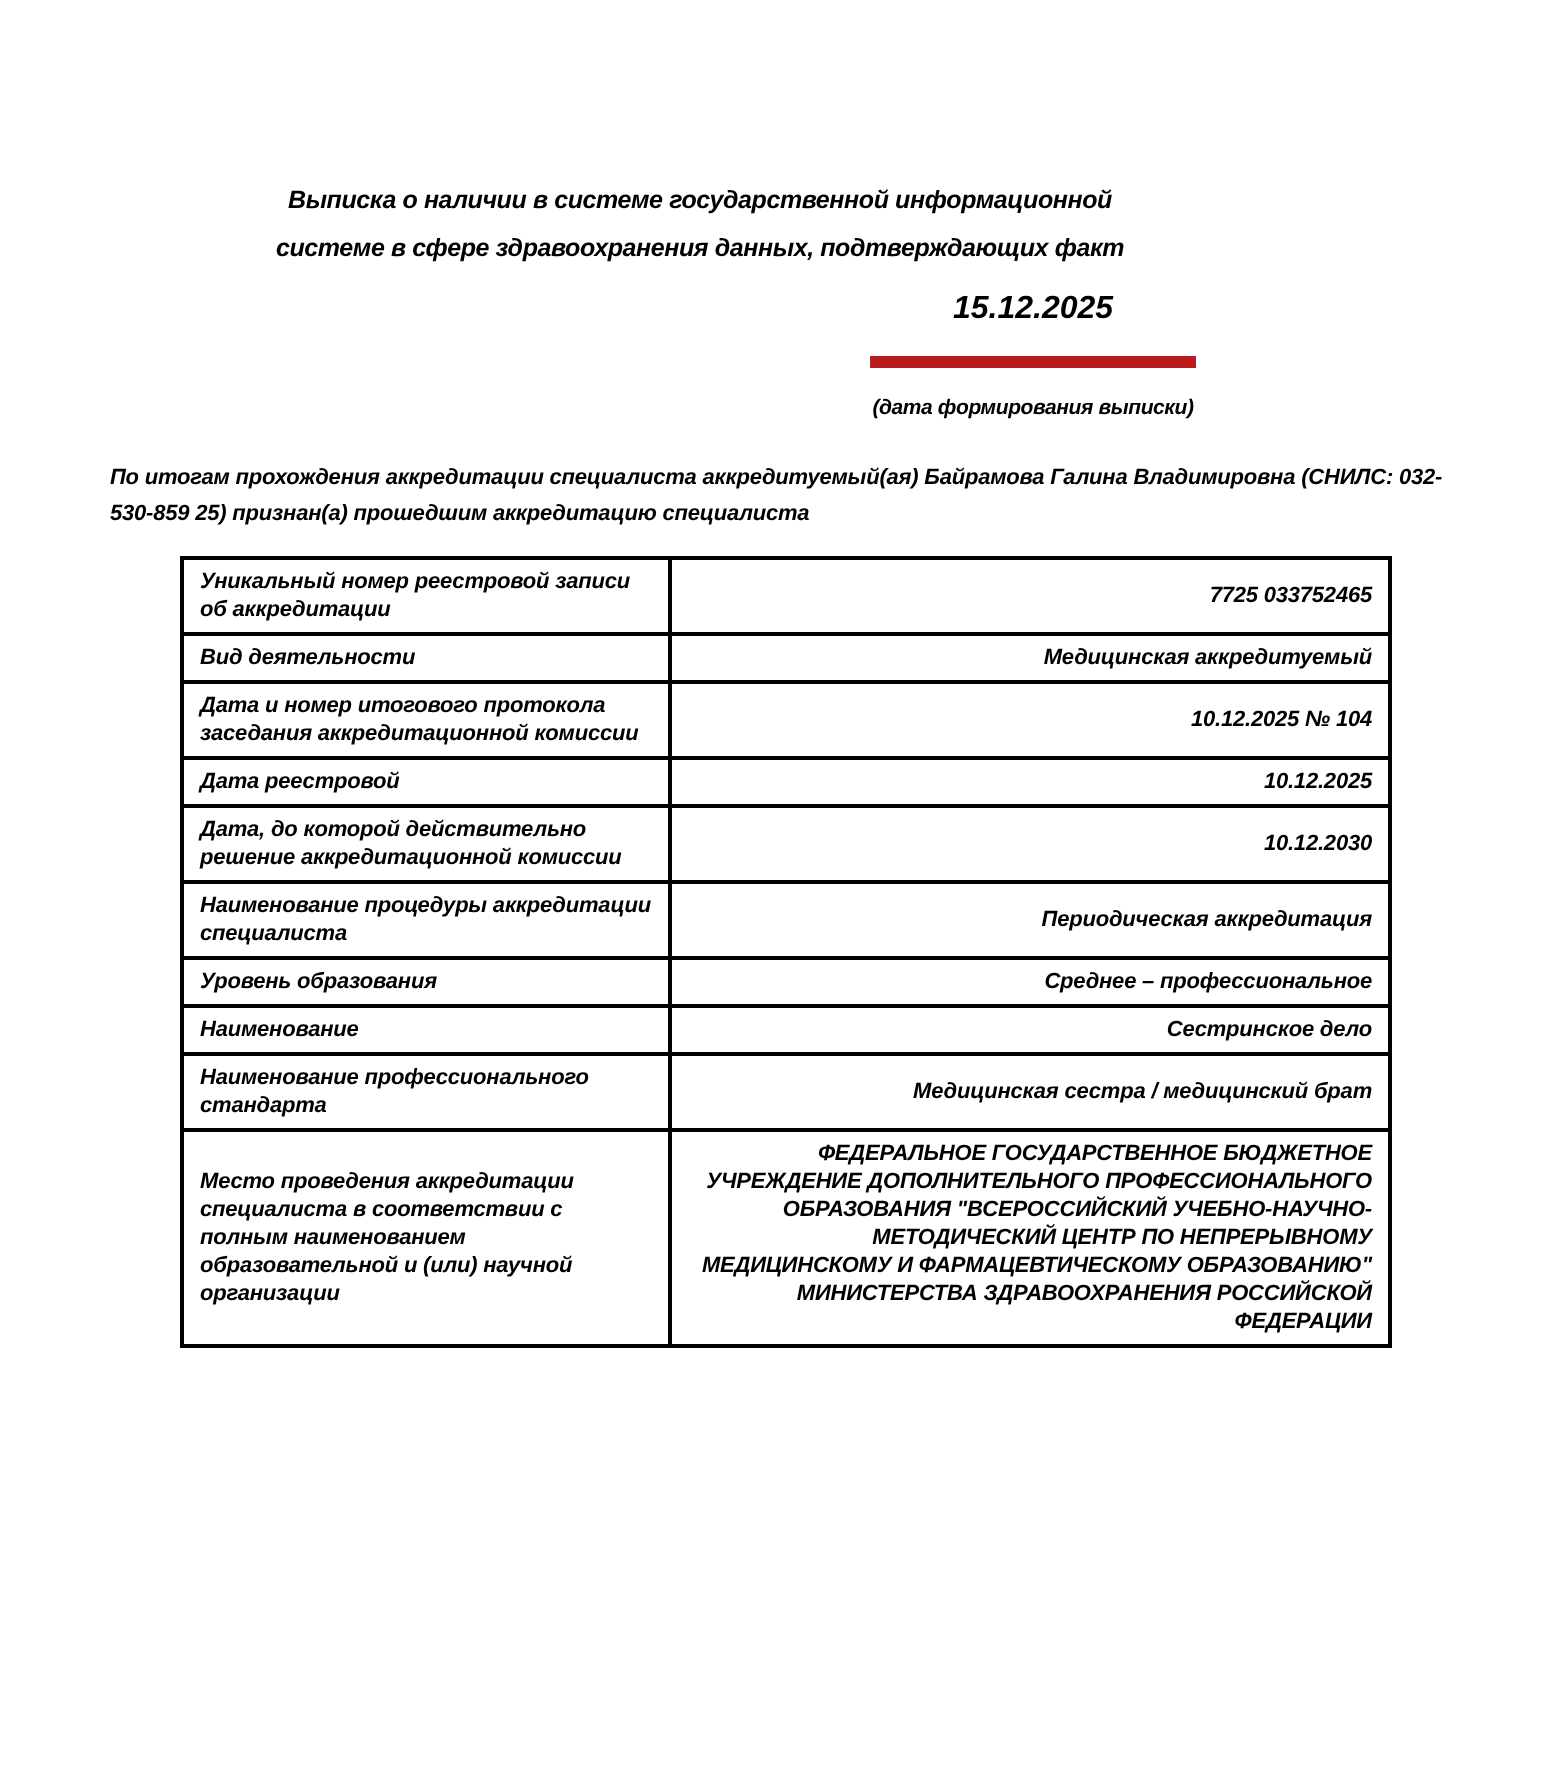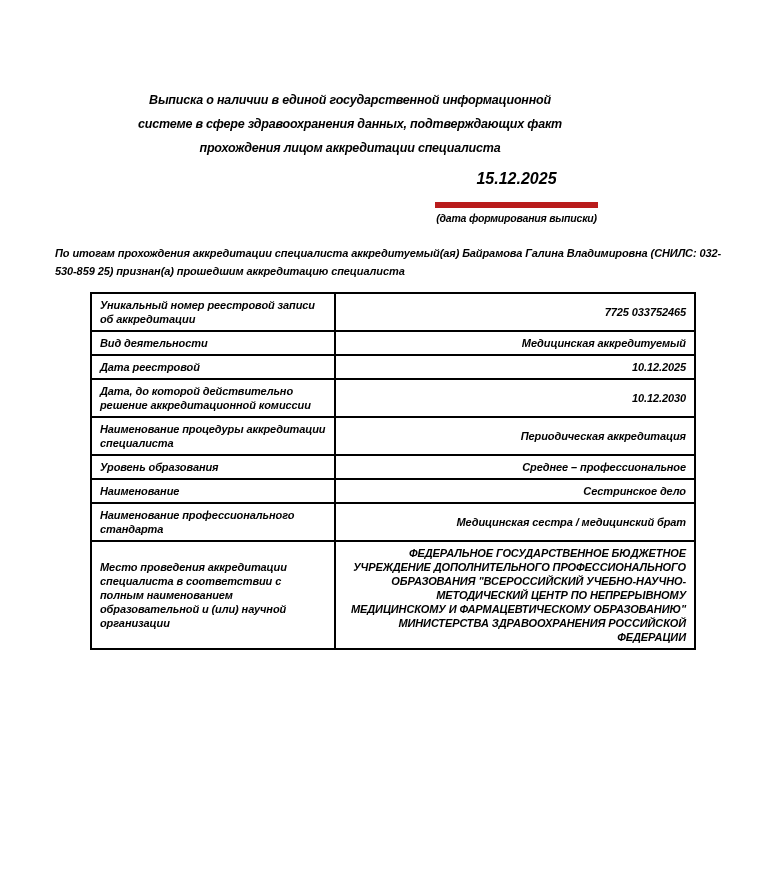--- a/index.html
+++ b/index.html
@@ -34,21 +34,21 @@
   }
   .date-value {
     text-align: center;
     font-size: 16px;
     padding-bottom: 14px;
     border-bottom: 6px solid #b91c1c;
   }
   .date-caption {
     text-align: center;
     font-size: 10.5px;
-    padding-top: 4px;
+    padding-top: 14px;
     white-space: nowrap;
     letter-spacing: -0.2px;
   }
   .intro-paragraph {
     margin-top: 20px;
     margin-left: 55px;
     width: 670px;
     text-align: left;
     font-size: 11px;
     line-height: 18px;
@@ -84,43 +84,46 @@
   }
   td.label-cell { width: 226px; }
   td.value-cell { width: 342px; text-align: right; }
 </style>
 </head>
 <body>
 
 <div class="page">
 
   <div class="doc-title">
-    <div>Выписка о наличии в единой государственной информационной</div>
+    <div>Выписка о наличии в системе государственной информационной</div>
     <div>системе в сфере здравоохранения данных, подтверждающих факт</div>
-    <div>прохождения лицом аккредитации специалиста</div>
   </div>
 
   <div class="date-block">
     <div class="date-value">15.12.2025</div>
     <div class="date-caption">(дата формирования выписки)</div>
   </div>
 
   <div class="intro-paragraph">По итогам прохождения аккредитации специалиста аккредитуемый(ая) Байрамова Галина Владимировна (СНИЛС: 032-530-859 25) признан(а) прошедшим аккредитацию специалиста</div>
 
 
 
   <table class="acc-table">
     <tbody>
         <tr>
           <td class="label-cell">Уникальный номер реестровой записи об аккредитации</td>
           <td class="value-cell">7725 033752465</td>
         </tr>
         <tr>
           <td class="label-cell">Вид деятельности</td>
           <td class="value-cell">Медицинская аккредитуемый</td>
+        </tr>
+        <tr>
+          <td class="label-cell">Дата и номер итогового протокола заседания аккредитационной комиссии</td>
+          <td class="value-cell">10.12.2025 № 104</td>
         </tr>
         <tr>
           <td class="label-cell">Дата реестровой</td>
           <td class="value-cell">10.12.2025</td>
         </tr>
         <tr>
           <td class="label-cell">Дата, до которой действительно решение аккредитационной комиссии</td>
           <td class="value-cell">10.12.2030</td>
         </tr>
         <tr>

